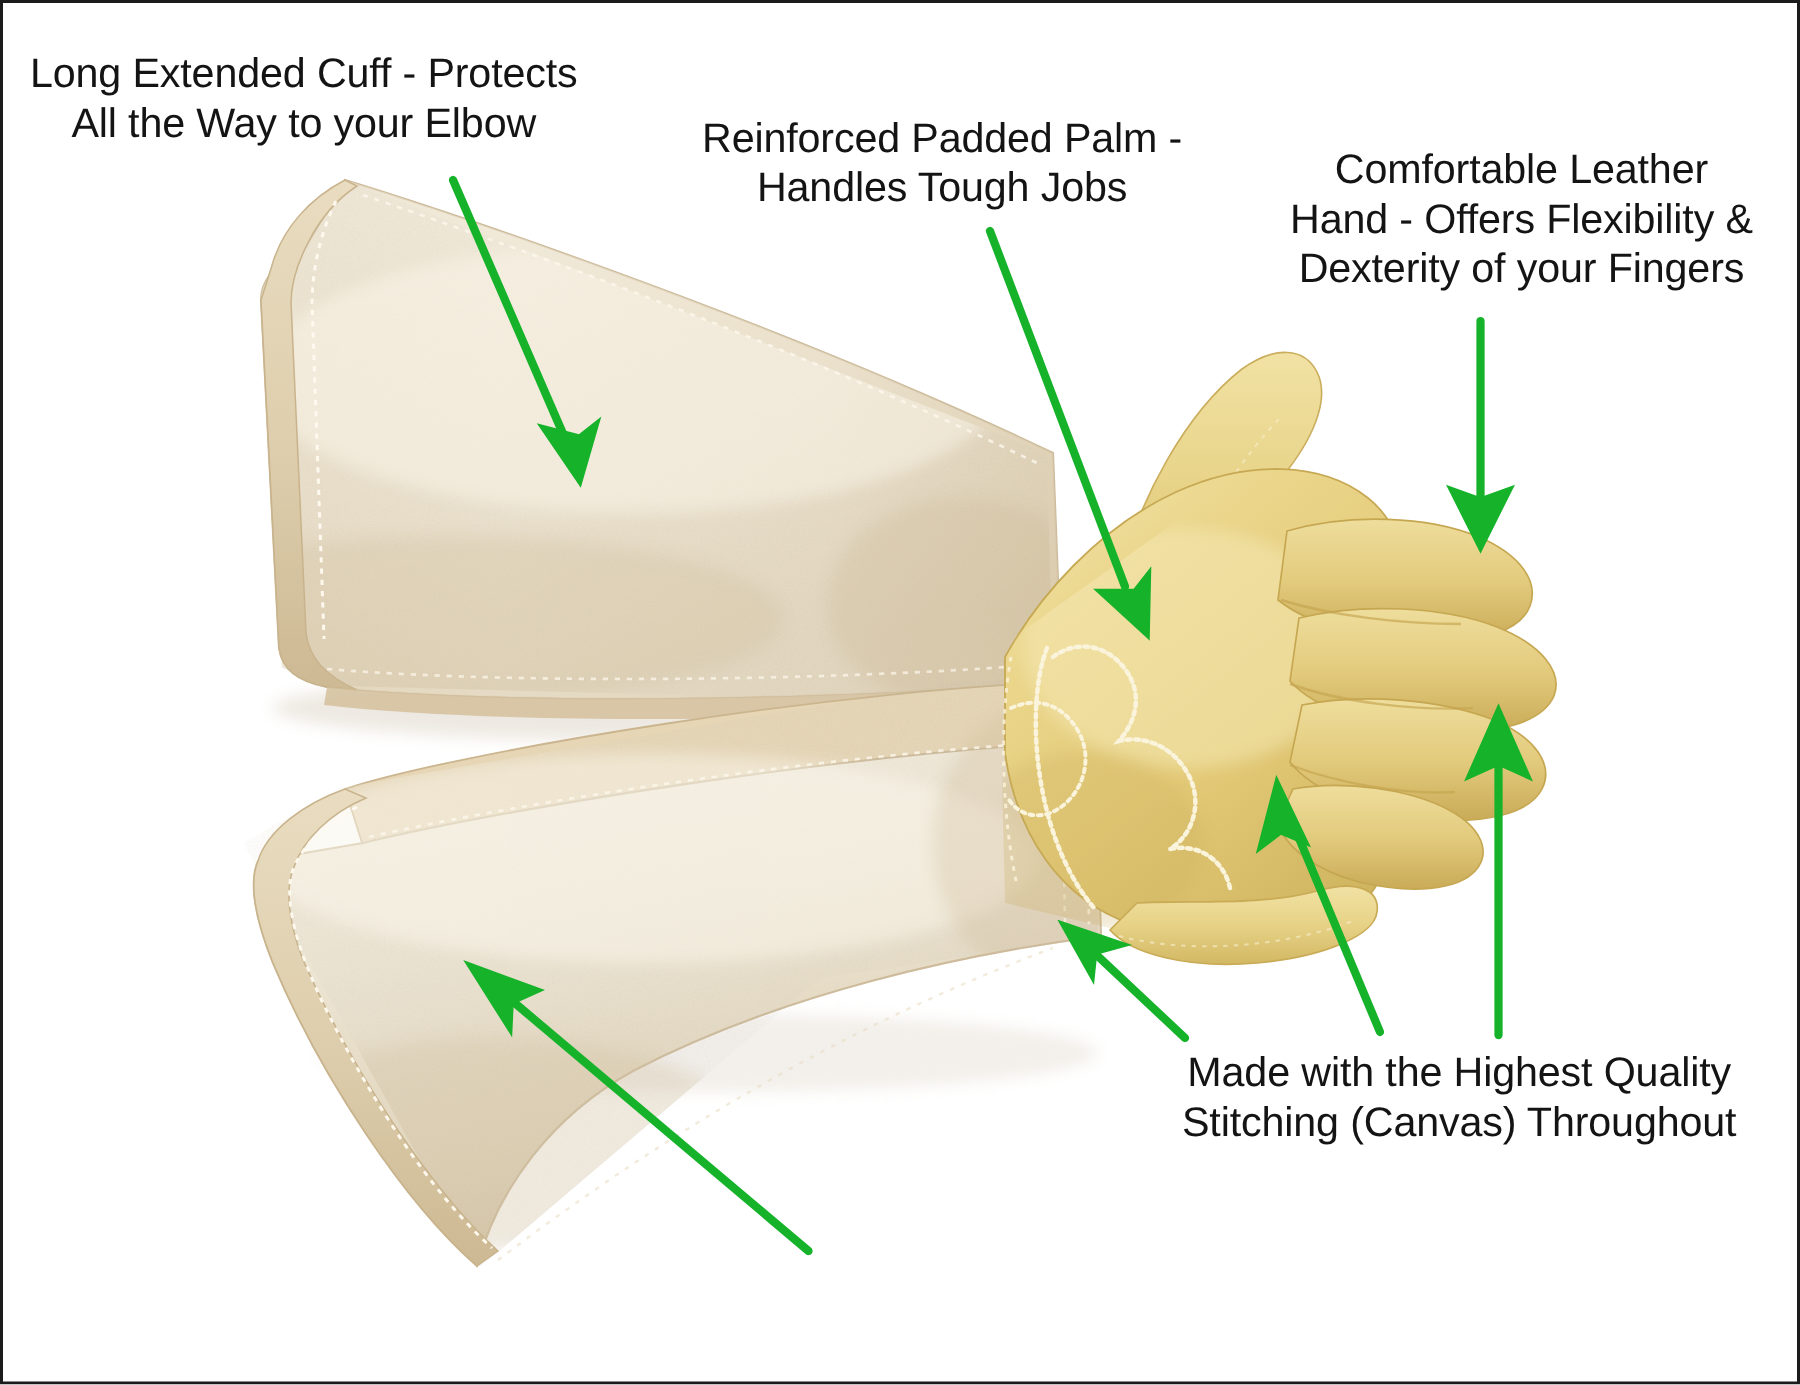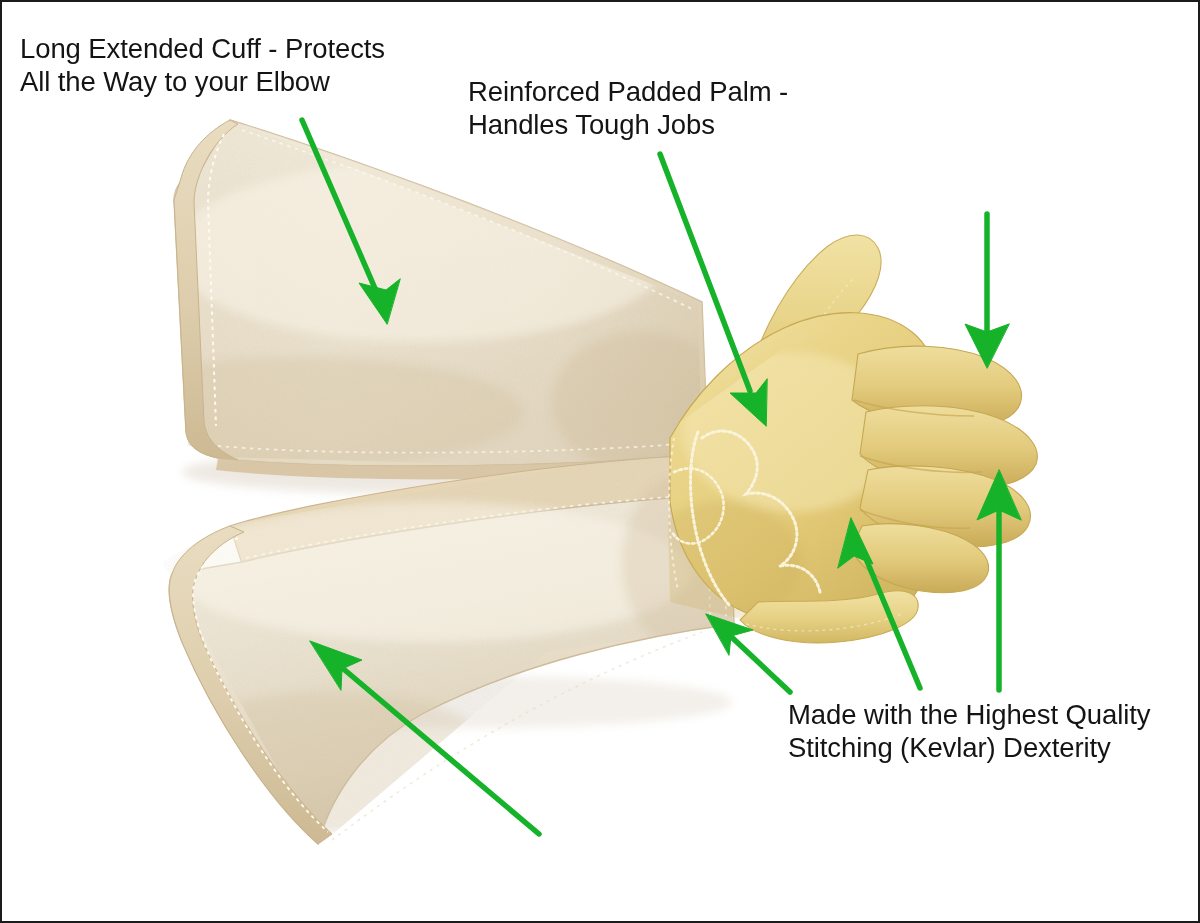--- a/index.html
+++ b/index.html
@@ -5,20 +5,21 @@
 <style>
   html,body{margin:0;padding:0;background:#ffffff;}
   body{font-family:"Liberation Sans","DejaVu Sans",sans-serif;}
   #stage{
     position:relative;
     width:1200px;height:923px;
     background:#ffffff;
     overflow:hidden;
     box-sizing:border-box;
     border:2px solid #1b1b1b;
+    text-align:center;
   }
   .callout{
     position:absolute;
     color:#141414;
     font-size:27.5px;
     line-height:1.20;
     letter-spacing:-0.1px;
     white-space:pre-line;
     font-weight:400;
     -webkit-font-smoothing:antialiased;
@@ -283,18 +284,21 @@
       </g>
     </g>
   </svg>
 
   <div class="callout c-cuff">Long Extended Cuff - Protects
 All the Way to your Elbow</div>
 
   <div class="callout c-palm">Reinforced Padded Palm -
 Handles Tough Jobs</div>
 
+  <div class="callout c-leather">Comfortable Leather
+Hand - Offers Flexibility &amp;
+Dexterity of your Fingers</div>
 
   <div class="callout c-stitch">Made with the Highest Quality
-Stitching (Kevlar) Dexterity</div>
+Stitching (Canvas) Throughout</div>
 
 
 </div>
 
 </body></html>

